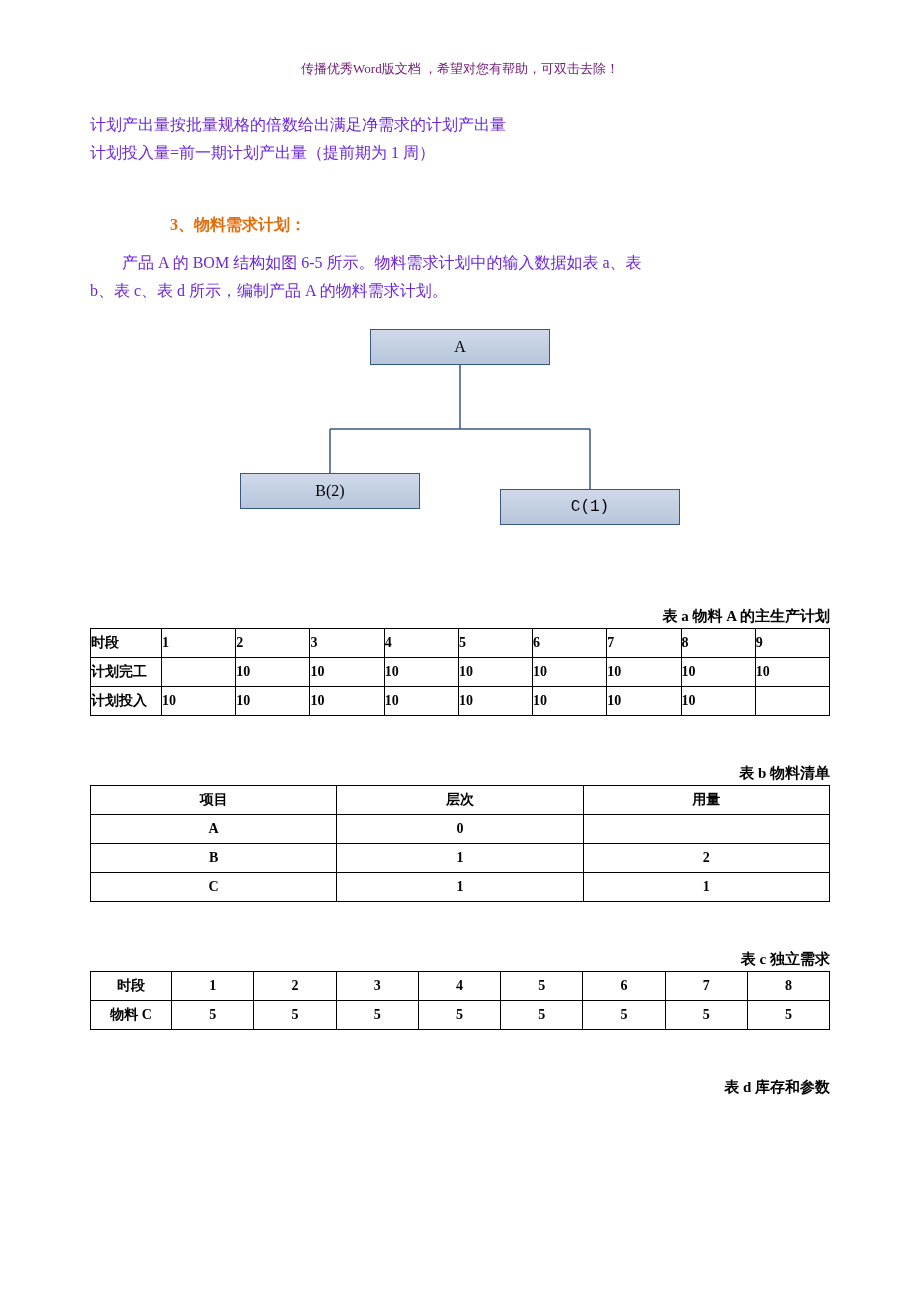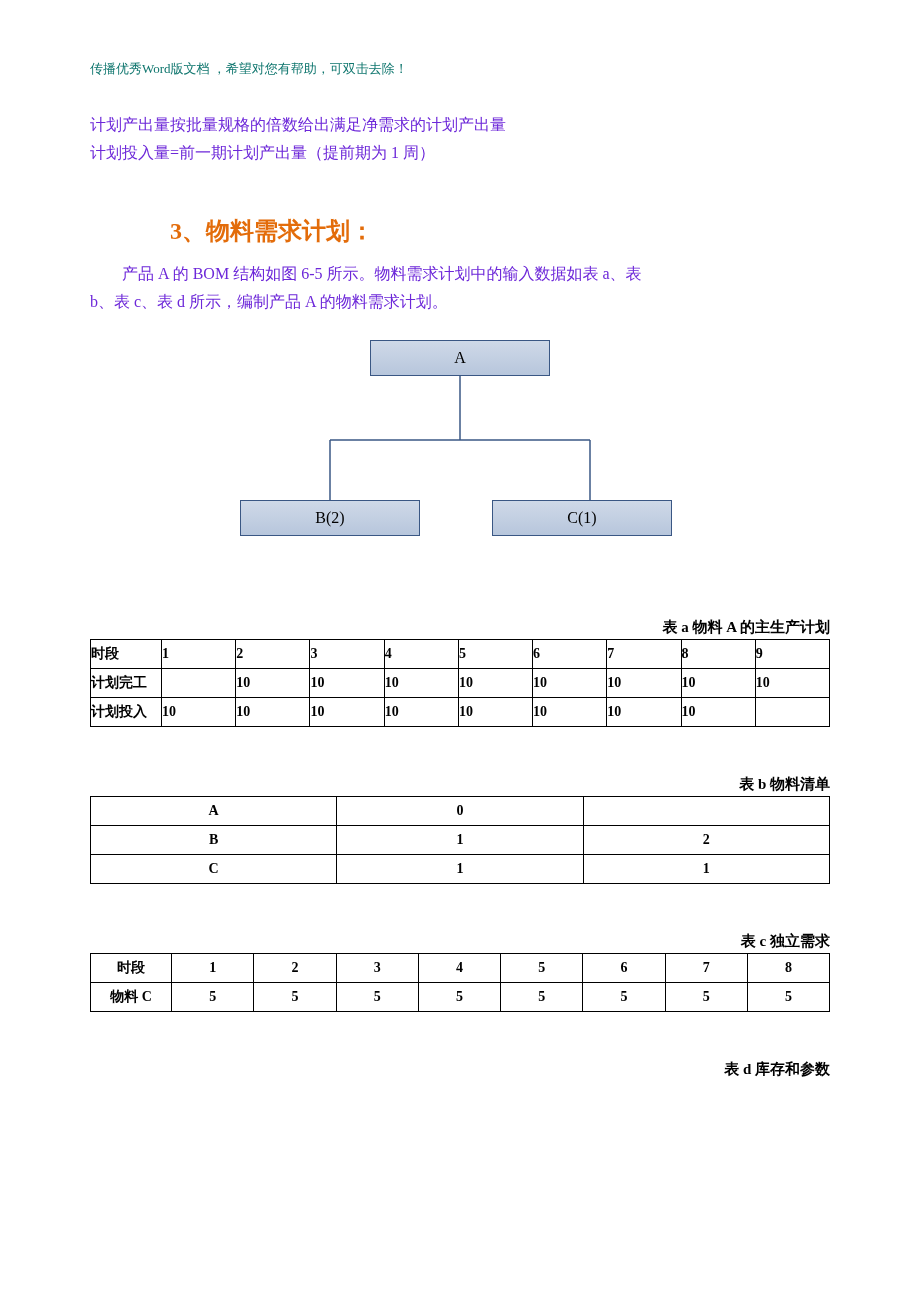--- a/index.html
+++ b/index.html
@@ -7,35 +7,35 @@
     padding: 0;
     background: #fff;
     font-family: "SimSun", "Times New Roman", serif;
     width: 920px;
     box-sizing: border-box;
   }
   .page {
     padding: 60px 90px 40px 90px;
   }
   .header-note {
-    text-align: left;
-    color: #0f766e;
+    text-align: center;
+    color: #701a75;
     font-family: "SimSun", serif;
     font-size: 13px;
     margin-bottom: 34px;
   }
   .body-text {
     font-size: 16px;
     color: #6d28d9;
     line-height: 1.6;
     margin: 0 0 2px 0;
   }
   .section-heading {
     color: #e36c0a;
-    font-size: 24px;
+    font-size: 16px;
     font-weight: bold;
     margin: 50px 0 14px 80px;
     font-family: "SimSun", serif;
   }
   .indent {
     text-indent: 2em;
   }
   .diagram-wrap {
     width: 440px;
     margin: 26px auto 0 auto;
@@ -46,22 +46,22 @@
     position: absolute;
     background: linear-gradient(#cfd9e8, #b7c6dc);
     border: 1px solid #3a5784;
     text-align: center;
     font-family: "Times New Roman", serif;
     font-size: 16px;
     padding: 8px 0;
     box-sizing: border-box;
   }
   .node-a { left: 130px; top: 0; width: 180px; }
-  .node-b { left: 0;   top: 160px; width: 180px; }
-  .node-c { left: 252px; top: 160px; width: 180px; }
+  .node-b { left: 0;   top: 144px; width: 180px; }
+  .node-c { left: 260px; top: 160px; width: 180px; font-family: Liberation Mono, monospace; }
   svg.connectors {
     position: absolute;
     left: 0; top: 0;
     width: 440px; height: 230px;
     pointer-events: none;
   }
   .table-caption {
     text-align: right;
     font-size: 15px;
     font-weight: bold;
@@ -152,20 +152,25 @@
     <td>10</td>
     <td>10</td>
     <td></td>
   </tr>
 </tbody>
     </table>
 
 <div class="table-caption">表 b    物料清单</div>
 <table class="tbl-b">
   <tbody>
+        <tr>
+    <td>项目</td>
+    <td>层次</td>
+    <td>用量</td>
+  </tr>
   <tr>
     <td>A</td>
     <td>0</td>
     <td></td>
   </tr>
   <tr>
     <td>B</td>
     <td>1</td>
     <td>2</td>
   </tr>

